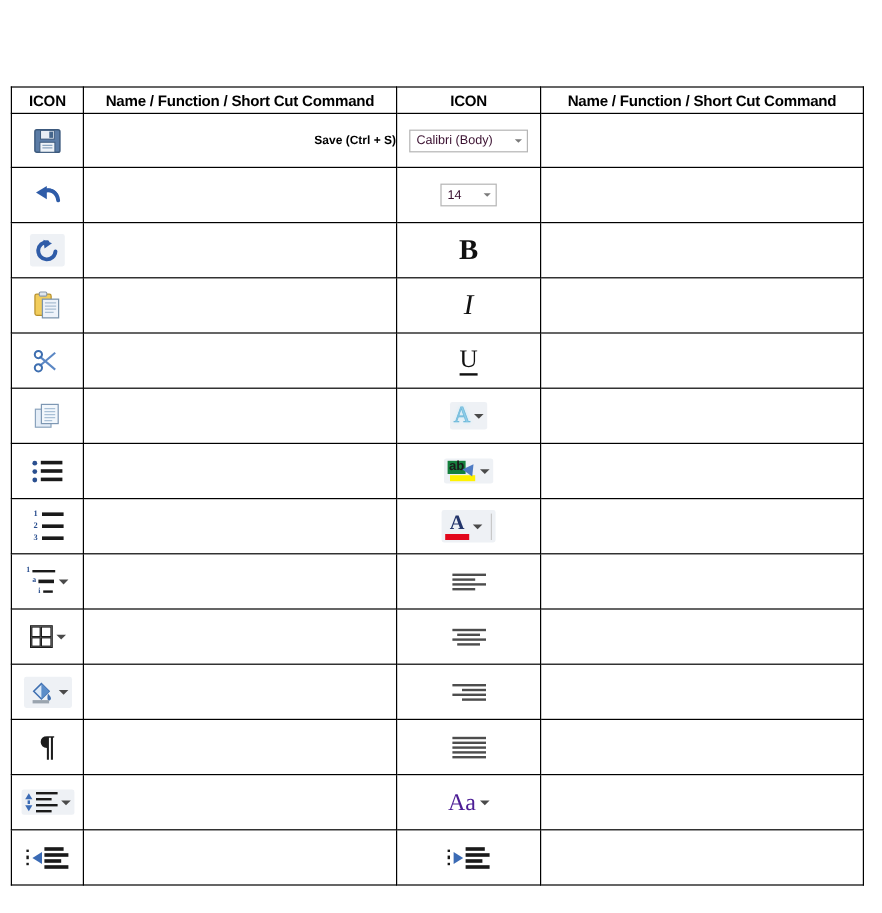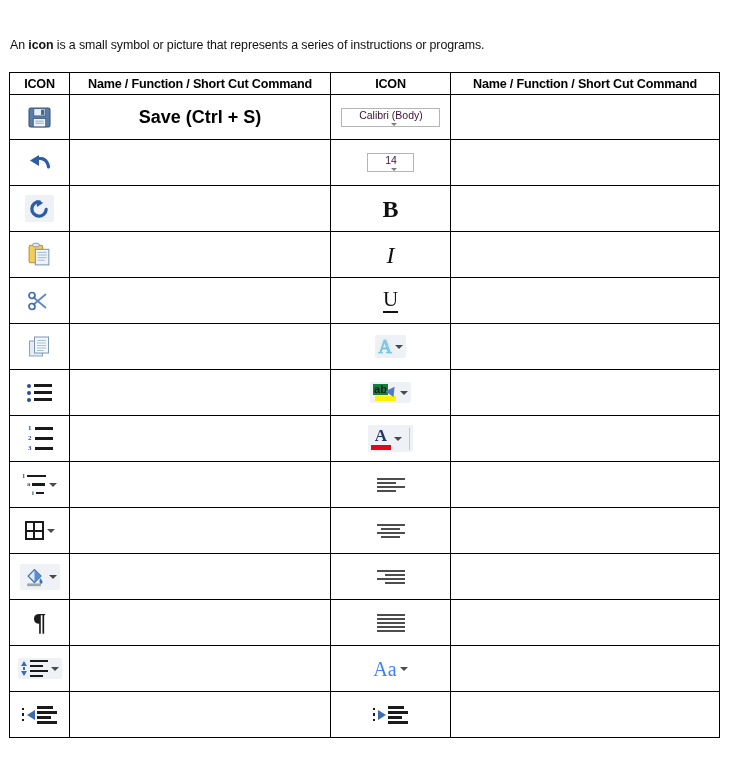--- a/index.html
+++ b/index.html
@@ -65,23 +65,23 @@
     vertical-align: middle;
     letter-spacing: -0.2px;
   }
   td.cell {
     height: 45px;
     vertical-align: middle;
     text-align: center;
   }
   tr.first-row td.cell { height: 44px; }
   td.answer {
-    text-align: center;
+    text-align: right;
     padding-left: 9px;
-    font-size: 18px;
+    font-size: 10px;
     font-weight: bold;
     vertical-align: middle;
   }
   .icon-wrap {
     display: flex;
     align-items: center;
     justify-content: center;
     height: 100%;
     width: 100%;
   }
@@ -106,21 +106,20 @@
   
   .combo {
     display: inline-flex;
     align-items: center;
     justify-content: space-between;
     border: 1px solid #b5b5b5;
     background: #fff;
     height: 19px;
     box-sizing: border-box;
     padding: 0 4px 0 5px;
-    flex-direction: column;
   }
   .combo .ctext {
     font-family: "Liberation Sans", sans-serif;
     font-size: 10.5px;
     color: #3a1030;
     white-space: nowrap;
   }
   .combo.font-box { width: 99px; }
   .combo.size-box { width: 47px; }
   .combo .ccaret {
@@ -144,21 +143,21 @@
     font-family: "Liberation Serif", serif;
     font-size: 21px; line-height: 1; color: #111;
     border-bottom: 2px solid #111; padding-bottom: 1px;
   }
   .glyph-pilcrow {
     font-family: "Liberation Serif", serif;
     font-size: 25px; font-weight: bold; line-height: 1; color: #1c1c1c;
   }
   .glyph-aa {
     font-family: "Liberation Serif", serif;
-    font-size: 20px; line-height: 1; color: #3b82f6;
+    font-size: 20px; line-height: 1; color: #4c1d95;
   }
 
   
   .align {
     display: inline-flex;
     flex-direction: column;
     justify-content: center;
     gap: 2px;
     width: 28px;
   }
@@ -275,21 +274,20 @@
     border-bottom:9px solid #4f7cc4; transform: rotate(35deg); margin-left:-1px;
   }
   .highlight .swatch { width:21px;height:4.5px;background:#fff200;margin-top:1px; }
 </style>
 </head>
 <body>
 
 <div class="page">
 
 
-  <div class="intro"><span>An </span><b>icon</b><span> is a small symbol or picture that represents a series of instructions or programs.</span></div>
 
   <table class="icon-table">
     <colgroup>
       <col class="c-icon">
         <col class="c-name">
         <col class="c-icon2">
         <col class="c-name2">
     </colgroup>
     <thead>
       <tr>

